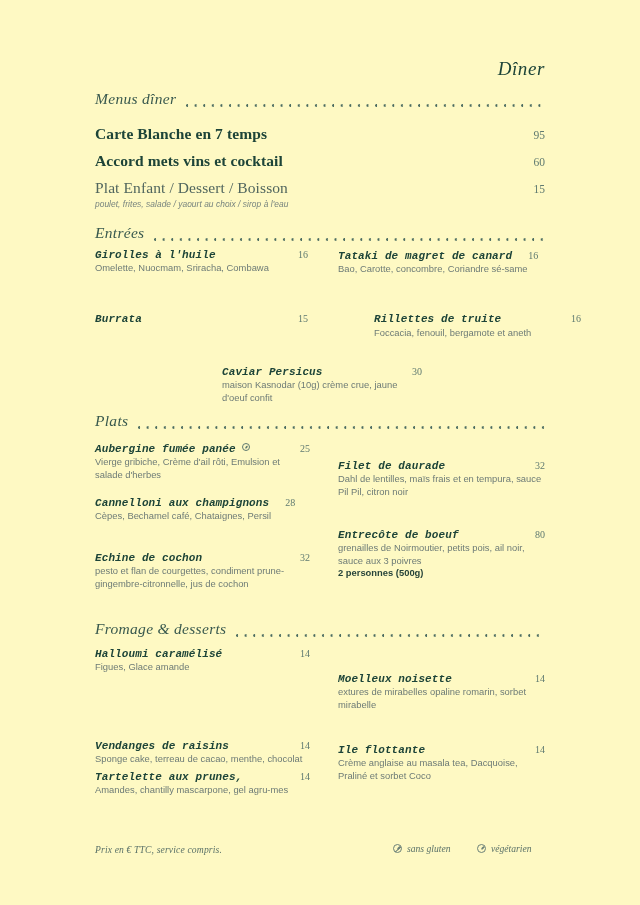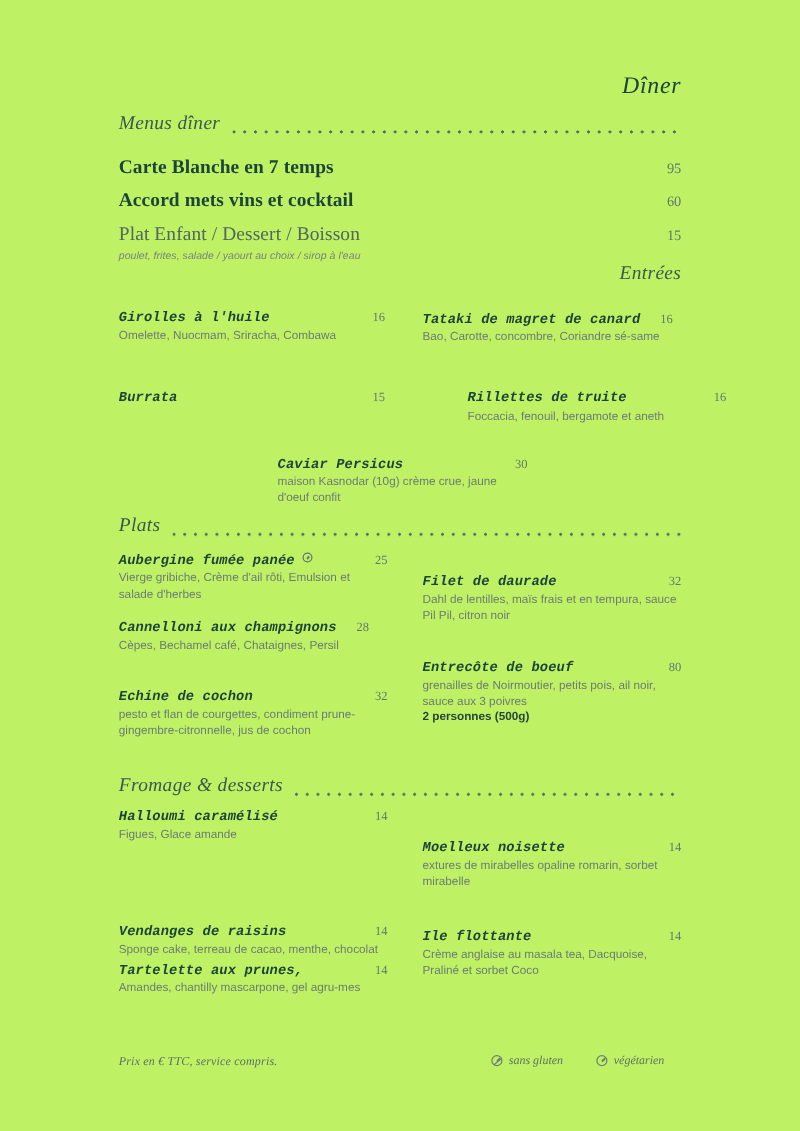--- a/index.html
+++ b/index.html
@@ -15,21 +15,21 @@
     font-family: "Liberation Serif", serif;
     color: #1d4438;
     overflow: hidden;
   }
 
   .page {
     position: absolute;
     left: 0; top: 0;
     width: 640px;
     height: 905px;
-    background: #bef264;
+    background: #fef9c3;
   }
 
   
   .menu-title {
     position: absolute;
     right: 95px;
     top: 58px;
     font-family: "Liberation Serif", serif;
     font-style: italic;
     font-size: 19px;
@@ -246,21 +246,21 @@
     <span class="name">Accord mets vins et cocktail</span>
     <span class="price">60</span>
   </div>
 
   <div class="formule light" style="top:179px;">
     <span class="name">Plat Enfant / Dessert / Boisson</span>
     <span class="price">15</span>
   </div>
   <div class="formule-sub" style="top:199px;">poulet, frites, salade / yaourt au choix / sirop à l'eau</div>
 
-  <div class="section-head" style="top:210px;flex-direction:column;">
+  <div class="section-head" style="top:224px;">
     <span class="label">Entrées</span>
     <span class="dots"></span>
   </div>
 
   <div class="dish" style="left:95px; top:249px;">
     <div class="head-row">
       <span class="dish-name">Girolles à l'huile</span>
       <span class="price">16</span>
     </div>
     <div class="desc">Omelette, Nuocmam, Sriracha, Combawa</div>

